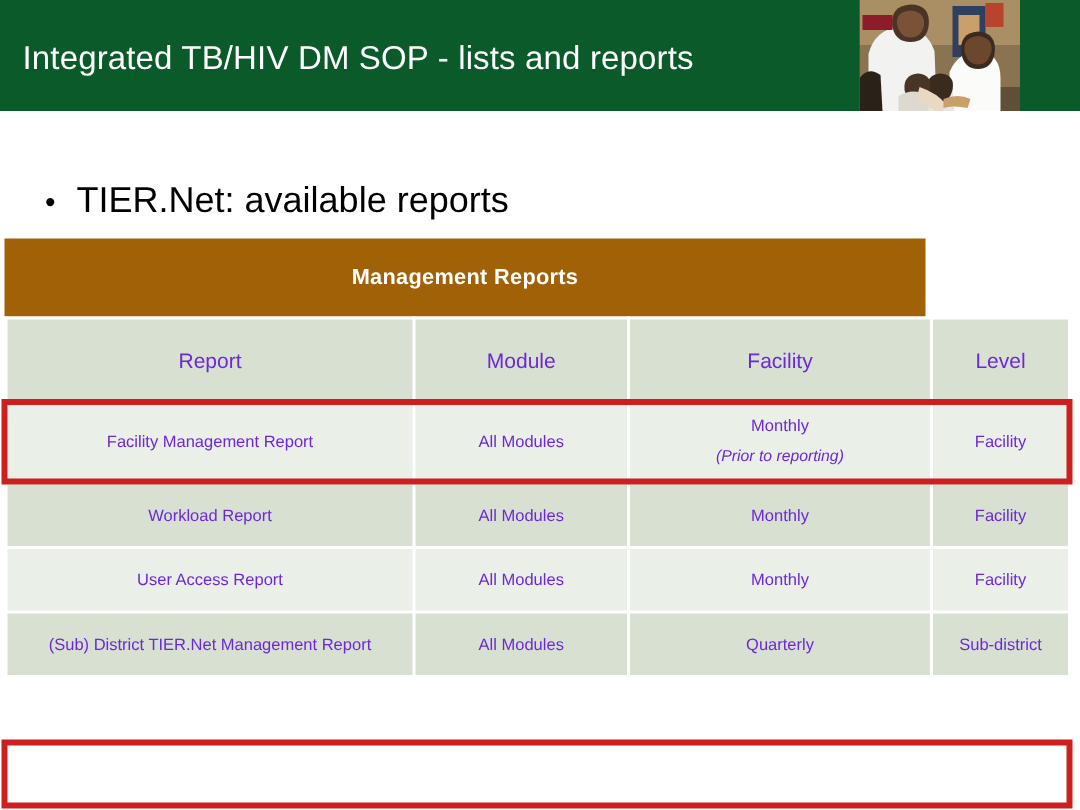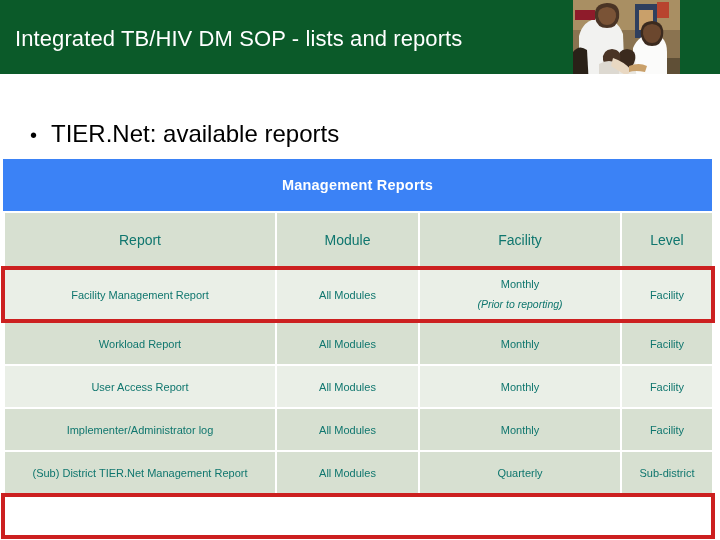--- a/index.html
+++ b/index.html
@@ -82,23 +82,23 @@
   }
 
   
   .table-wrap {
     position: absolute;
     left: 3px;
     top: 159px;
     width: 709px;
   }
   .mgmt-band {
-    width: 709px;
+    width: 614px;
     height: 52px;
-    background: #3b82f6;
+    background: #a16207;
     display: flex;
     align-items: center;
     justify-content: center;
     box-sizing: border-box;
   }
   .mgmt-band-label {
     color: #ffffff;
     font-size: 14.5px;
     font-weight: bold;
     letter-spacing: 0.2px;
@@ -112,21 +112,21 @@
   table.reports col.c-report   { width: 272px; }
   table.reports col.c-module   { width: 143px; }
   table.reports col.c-freq     { width: 202px; }
   table.reports col.c-level    { width: 92px; }
 
   table.reports th,
   table.reports td {
     border: 2px solid #ffffff;
     box-sizing: border-box;
     font-size: 11px;
-    color: #0f766e;
+    color: #6d28d9;
     padding: 0 10px;
   }
 
   table.reports thead th {
     height: 55px;
     background: #d7e0d1;
     font-size: 14px;
     font-weight: normal;
     text-align: center;
     vertical-align: middle;
@@ -257,26 +257,20 @@
         <td>Monthly</td>
         <td>Facility</td>
       </tr>
       <tr class="shade-a">
         <td class="cell-report">User Access Report</td>
         <td>All Modules</td>
         <td>Monthly</td>
         <td>Facility</td>
       </tr>
       <tr class="shade-b">
-        <td class="cell-report">Implementer/Administrator log</td>
-        <td>All Modules</td>
-        <td>Monthly</td>
-        <td>Facility</td>
-      </tr>
-      <tr class="shade-b">
         <td class="cell-report">(Sub) District TIER.Net Management Report</td>
         <td>All Modules</td>
         <td>Quarterly</td>
         <td>Sub-district</td>
       </tr>
     </tbody>
   </table>
 </div>
 
 <div class="hl-box" id="hl-facility-mgmt"></div>

